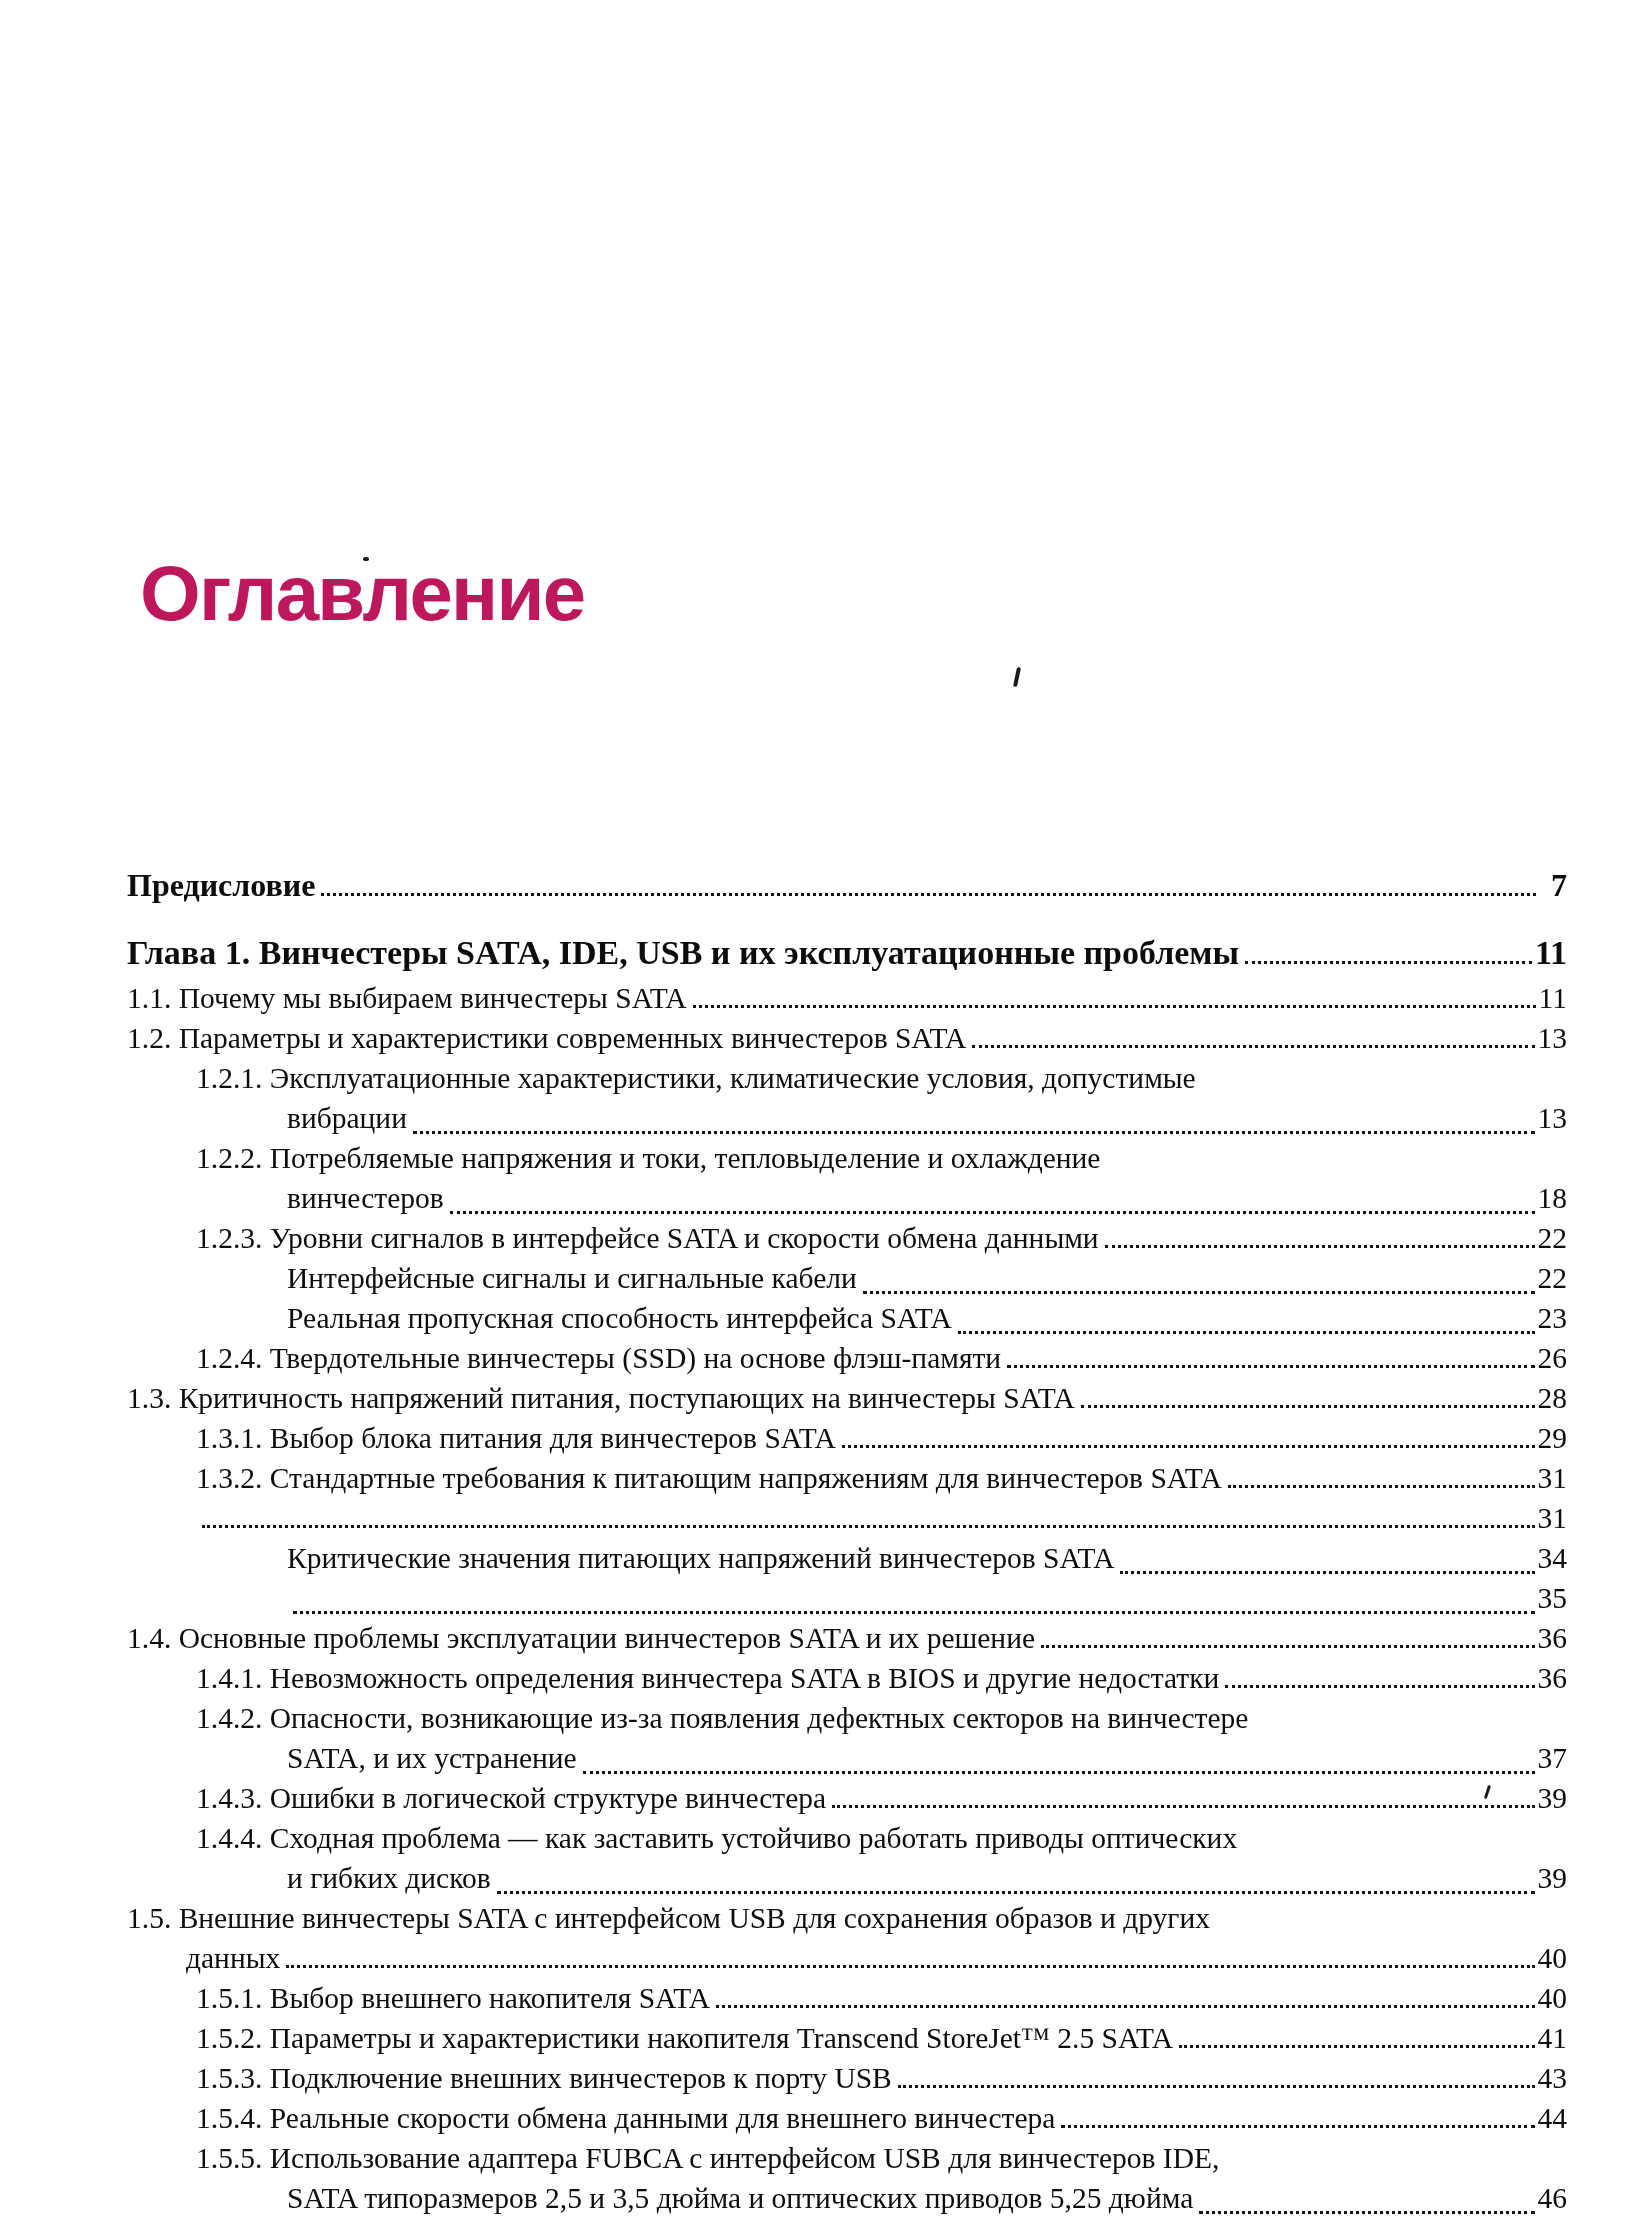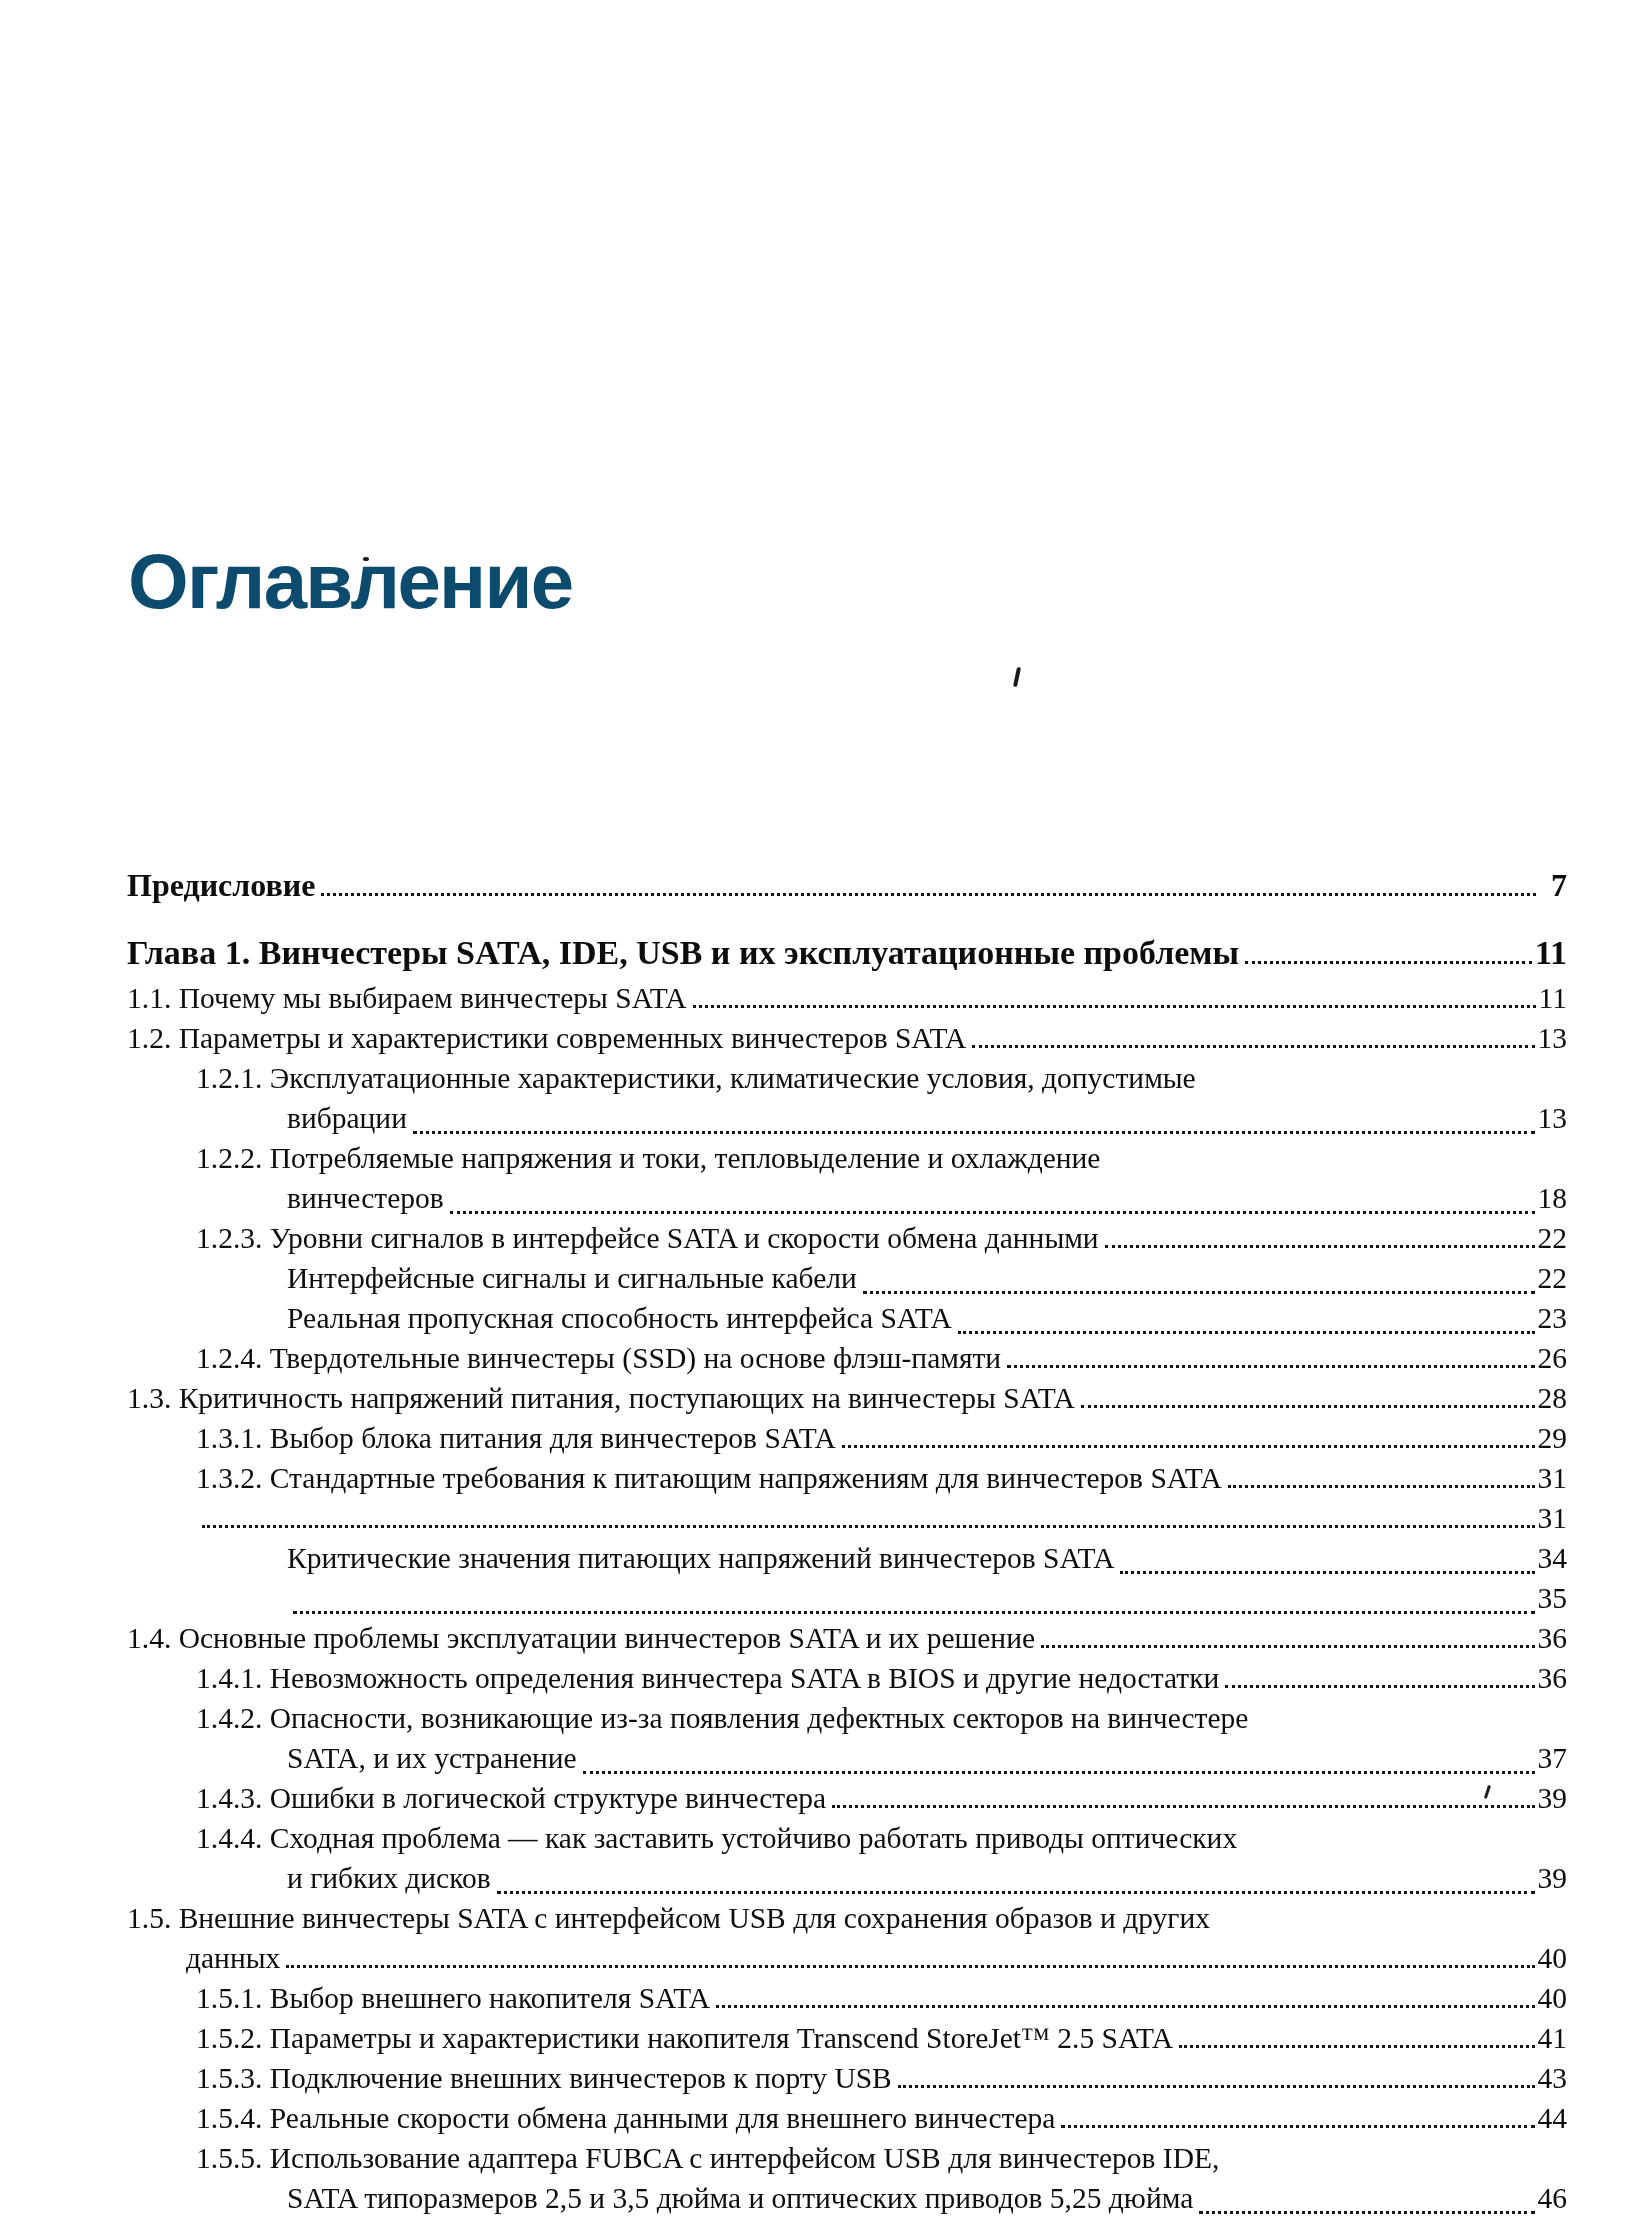--- a/index.html
+++ b/index.html
@@ -7,27 +7,27 @@
     position:relative;
     width:1645px;height:2239px;
     background:#ffffff;
     color:#0d0d0d;
     font-family:"Liberation Serif", serif;
     overflow:hidden;
   }
   .title{
     position:absolute;
     left:128px;top:542px;
-    margin:0;
+    margin:12px;
     font-family:"Liberation Sans", sans-serif;
     font-weight:700;
     font-size:78px;
     line-height:1;
     letter-spacing:-1.7px;
-    color:#0c4a6e;
+    color:#be185d;
   }
   .toc{
     position:absolute;
     left:127px;top:864px;
     width:1440px;
   }
   .toc-entry{margin:0;}
   .line{
     display:flex;
     align-items:baseline;

